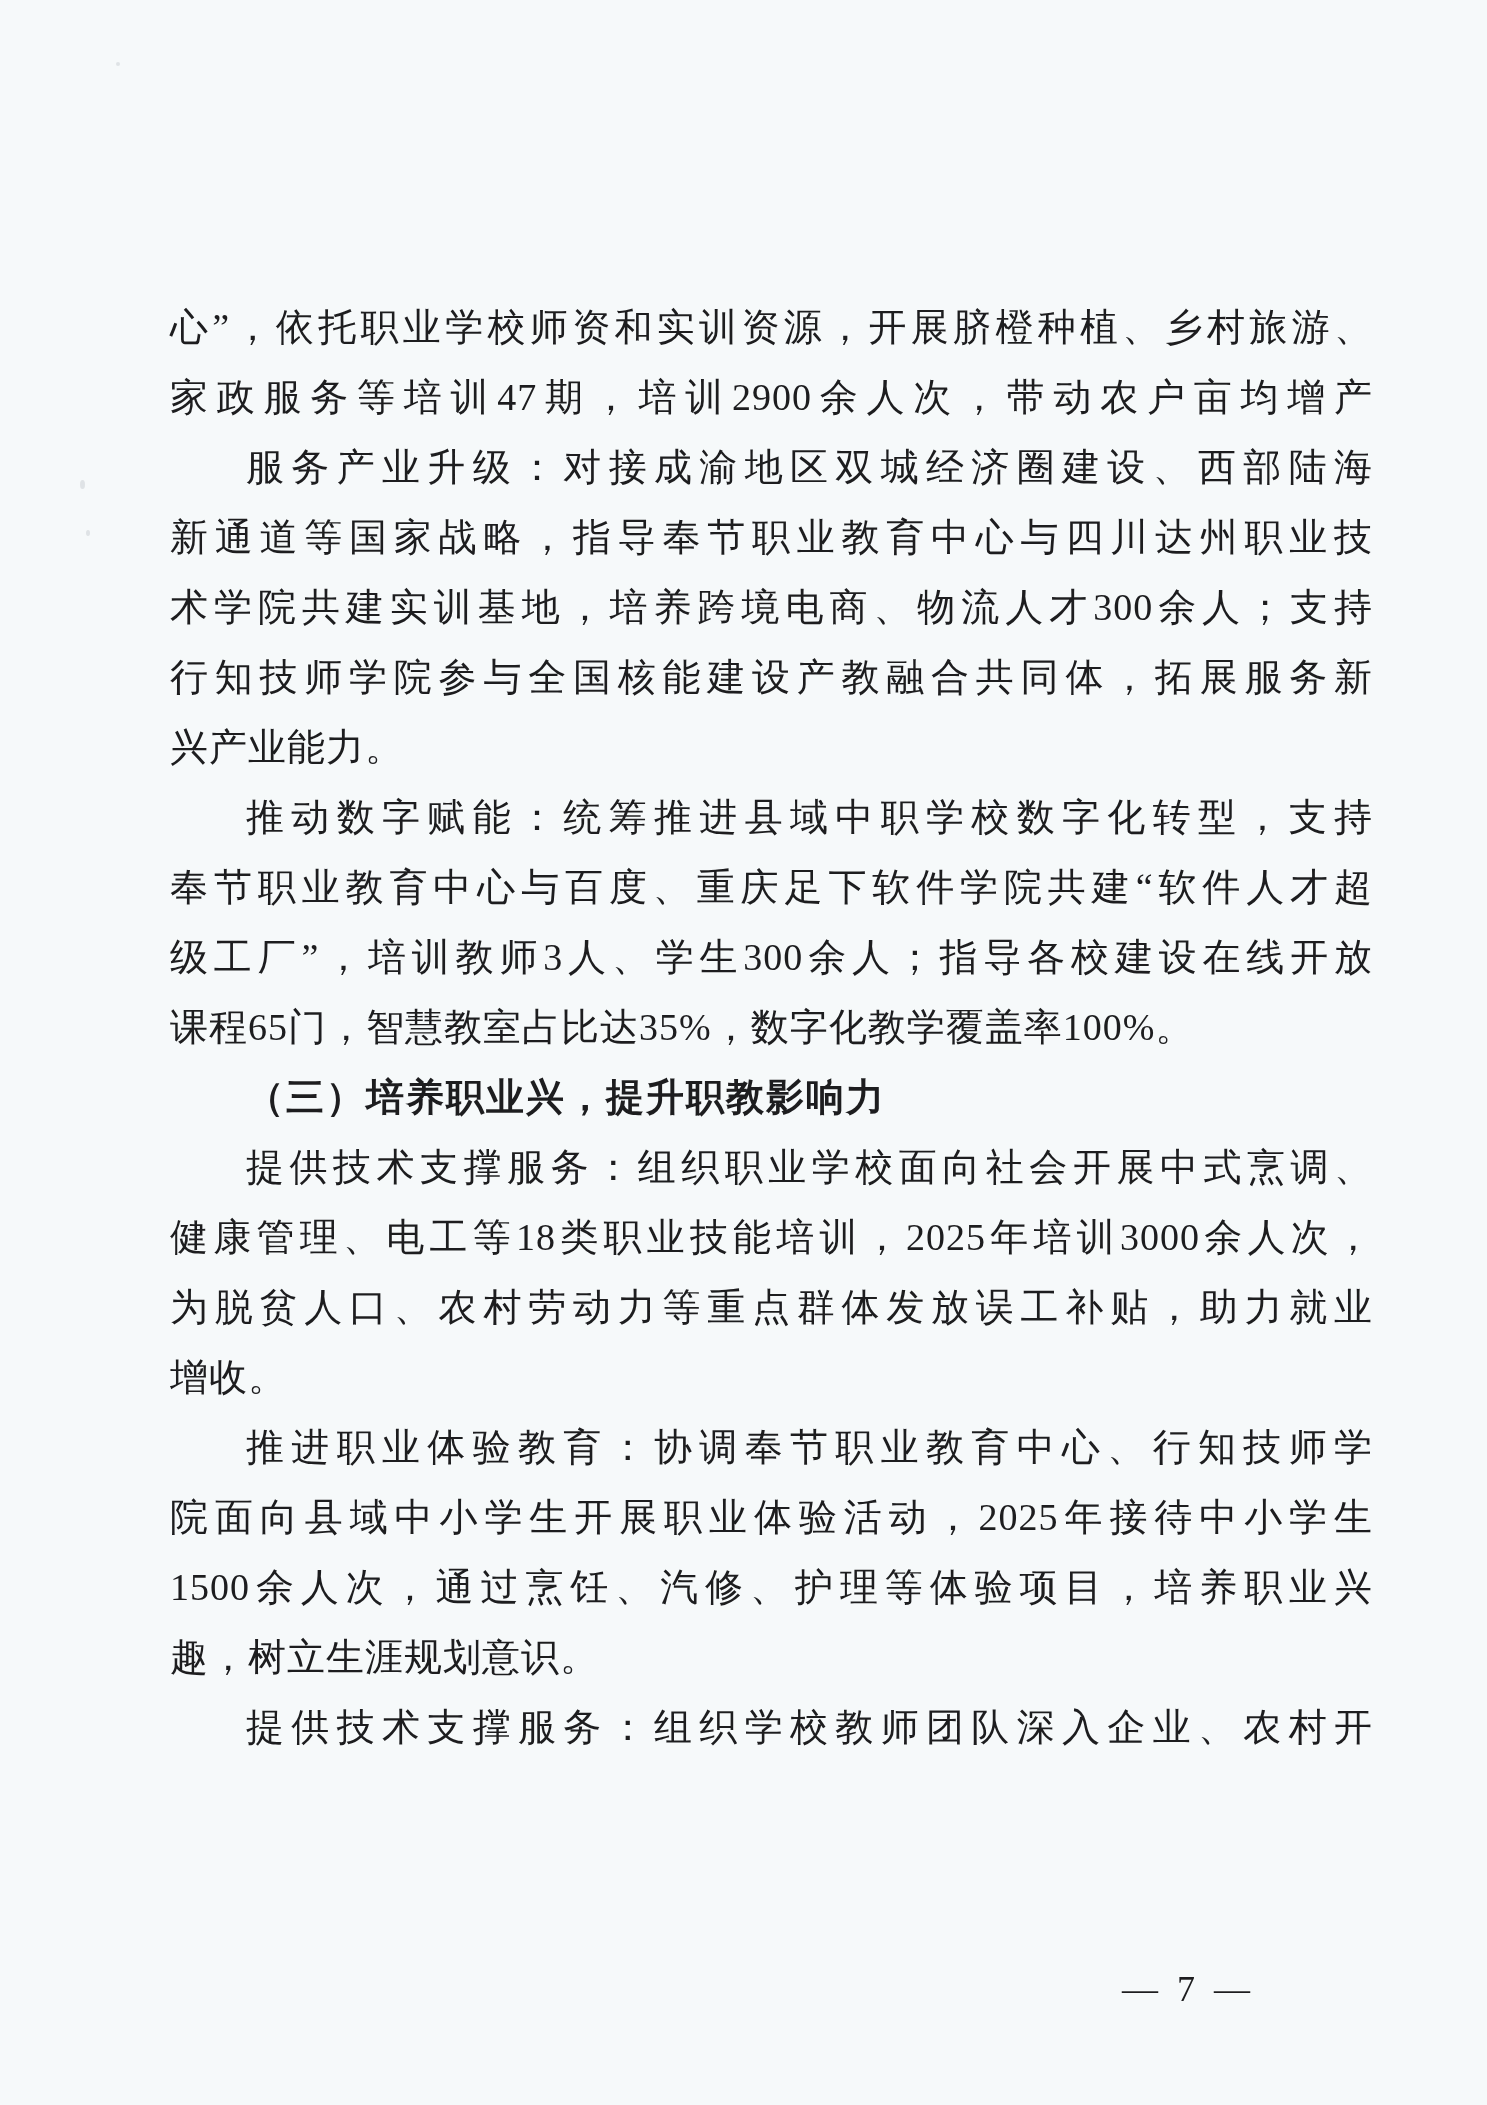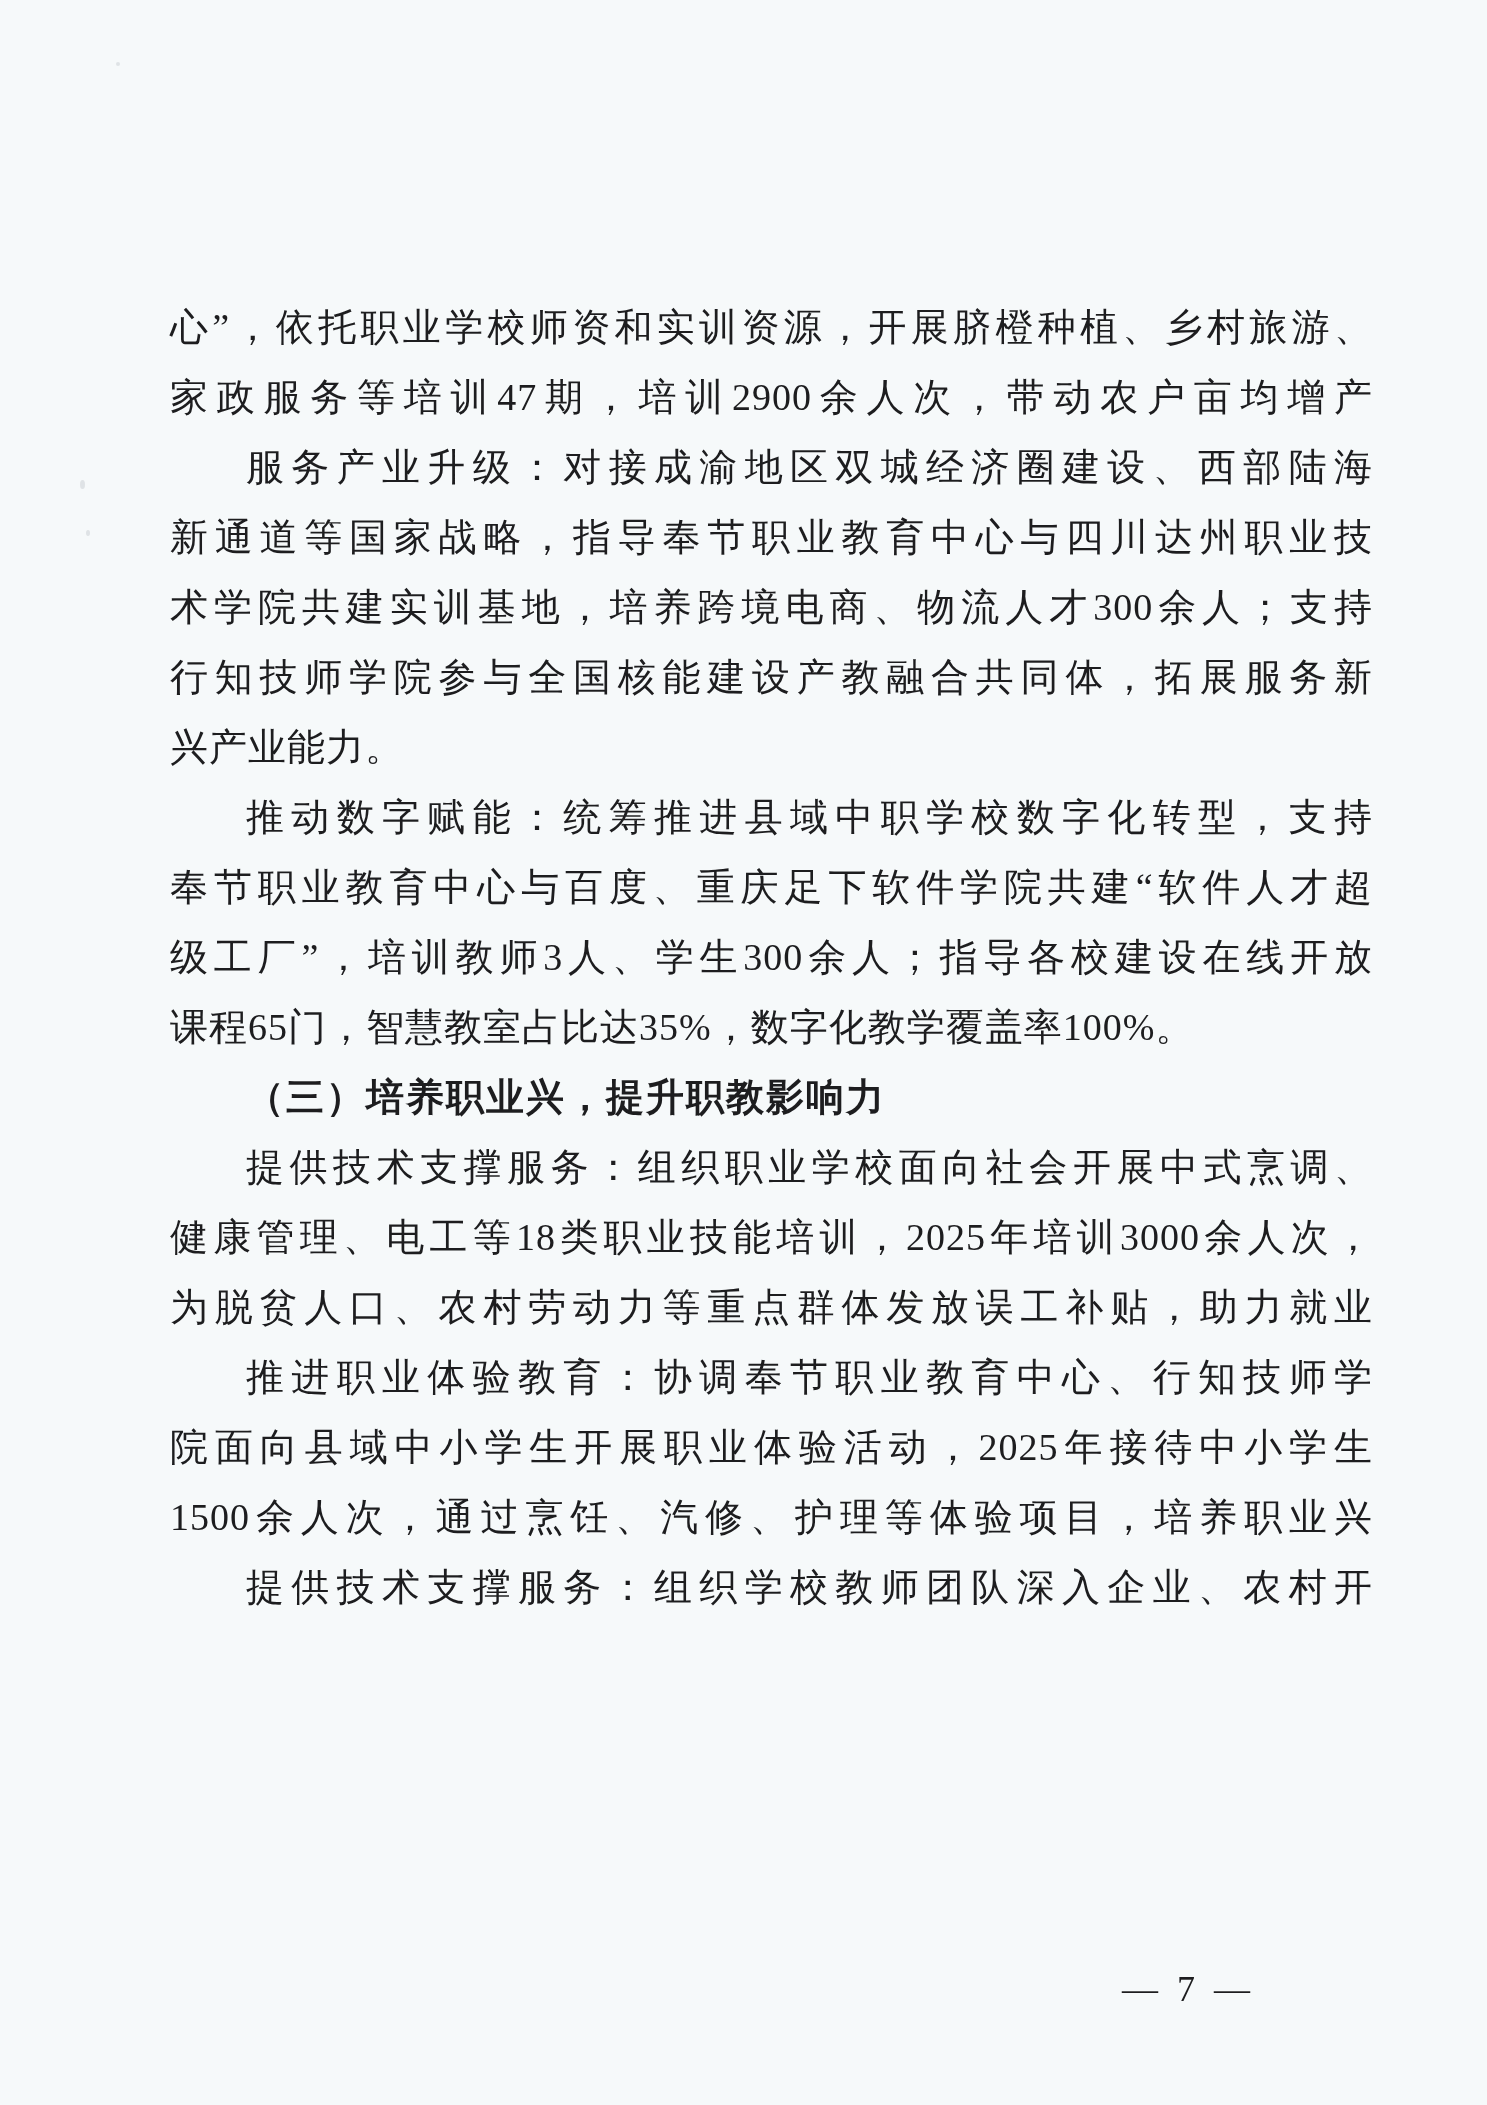--- a/index.html
+++ b/index.html
@@ -76,20 +76,22 @@
       <div class="line j">行知技师学院参与全国核能建设产教融合共同体，拓展服务新</div>
       <div class="line">兴产业能力。</div>
       <div class="line j ind">推动数字赋能：统筹推进县域中职学校数字化转型，支持</div>
       <div class="line j">奉节职业教育中心与百度、重庆足下软件学院共建“软件人才超</div>
       <div class="line j">级工厂”，培训教师3人、学生300余人；指导各校建设在线开放</div>
       <div class="line">课程65门，智慧教室占比达35%，数字化教学覆盖率100%。</div>
       <div class="line ind b">（三）培养职业兴，提升职教影响力</div>
       <div class="line j ind">提供技术支撑服务：组织职业学校面向社会开展中式烹调、</div>
       <div class="line j">健康管理、电工等18类职业技能培训，2025年培训3000余人次，</div>
       <div class="line j">为脱贫人口、农村劳动力等重点群体发放误工补贴，助力就业</div>
+      <div class="line">增收。</div>
       <div class="line j ind">推进职业体验教育：协调奉节职业教育中心、行知技师学</div>
       <div class="line j">院面向县域中小学生开展职业体验活动，2025年接待中小学生</div>
       <div class="line j">1500余人次，通过烹饪、汽修、护理等体验项目，培养职业兴</div>
+      <div class="line">趣，树立生涯规划意识。</div>
       <div class="line j ind">提供技术支撑服务：组织学校教师团队深入企业、农村开</div>
     </div>
 
   <div class="footer">— 7 —</div>
 </div>
 
 </body></html>

